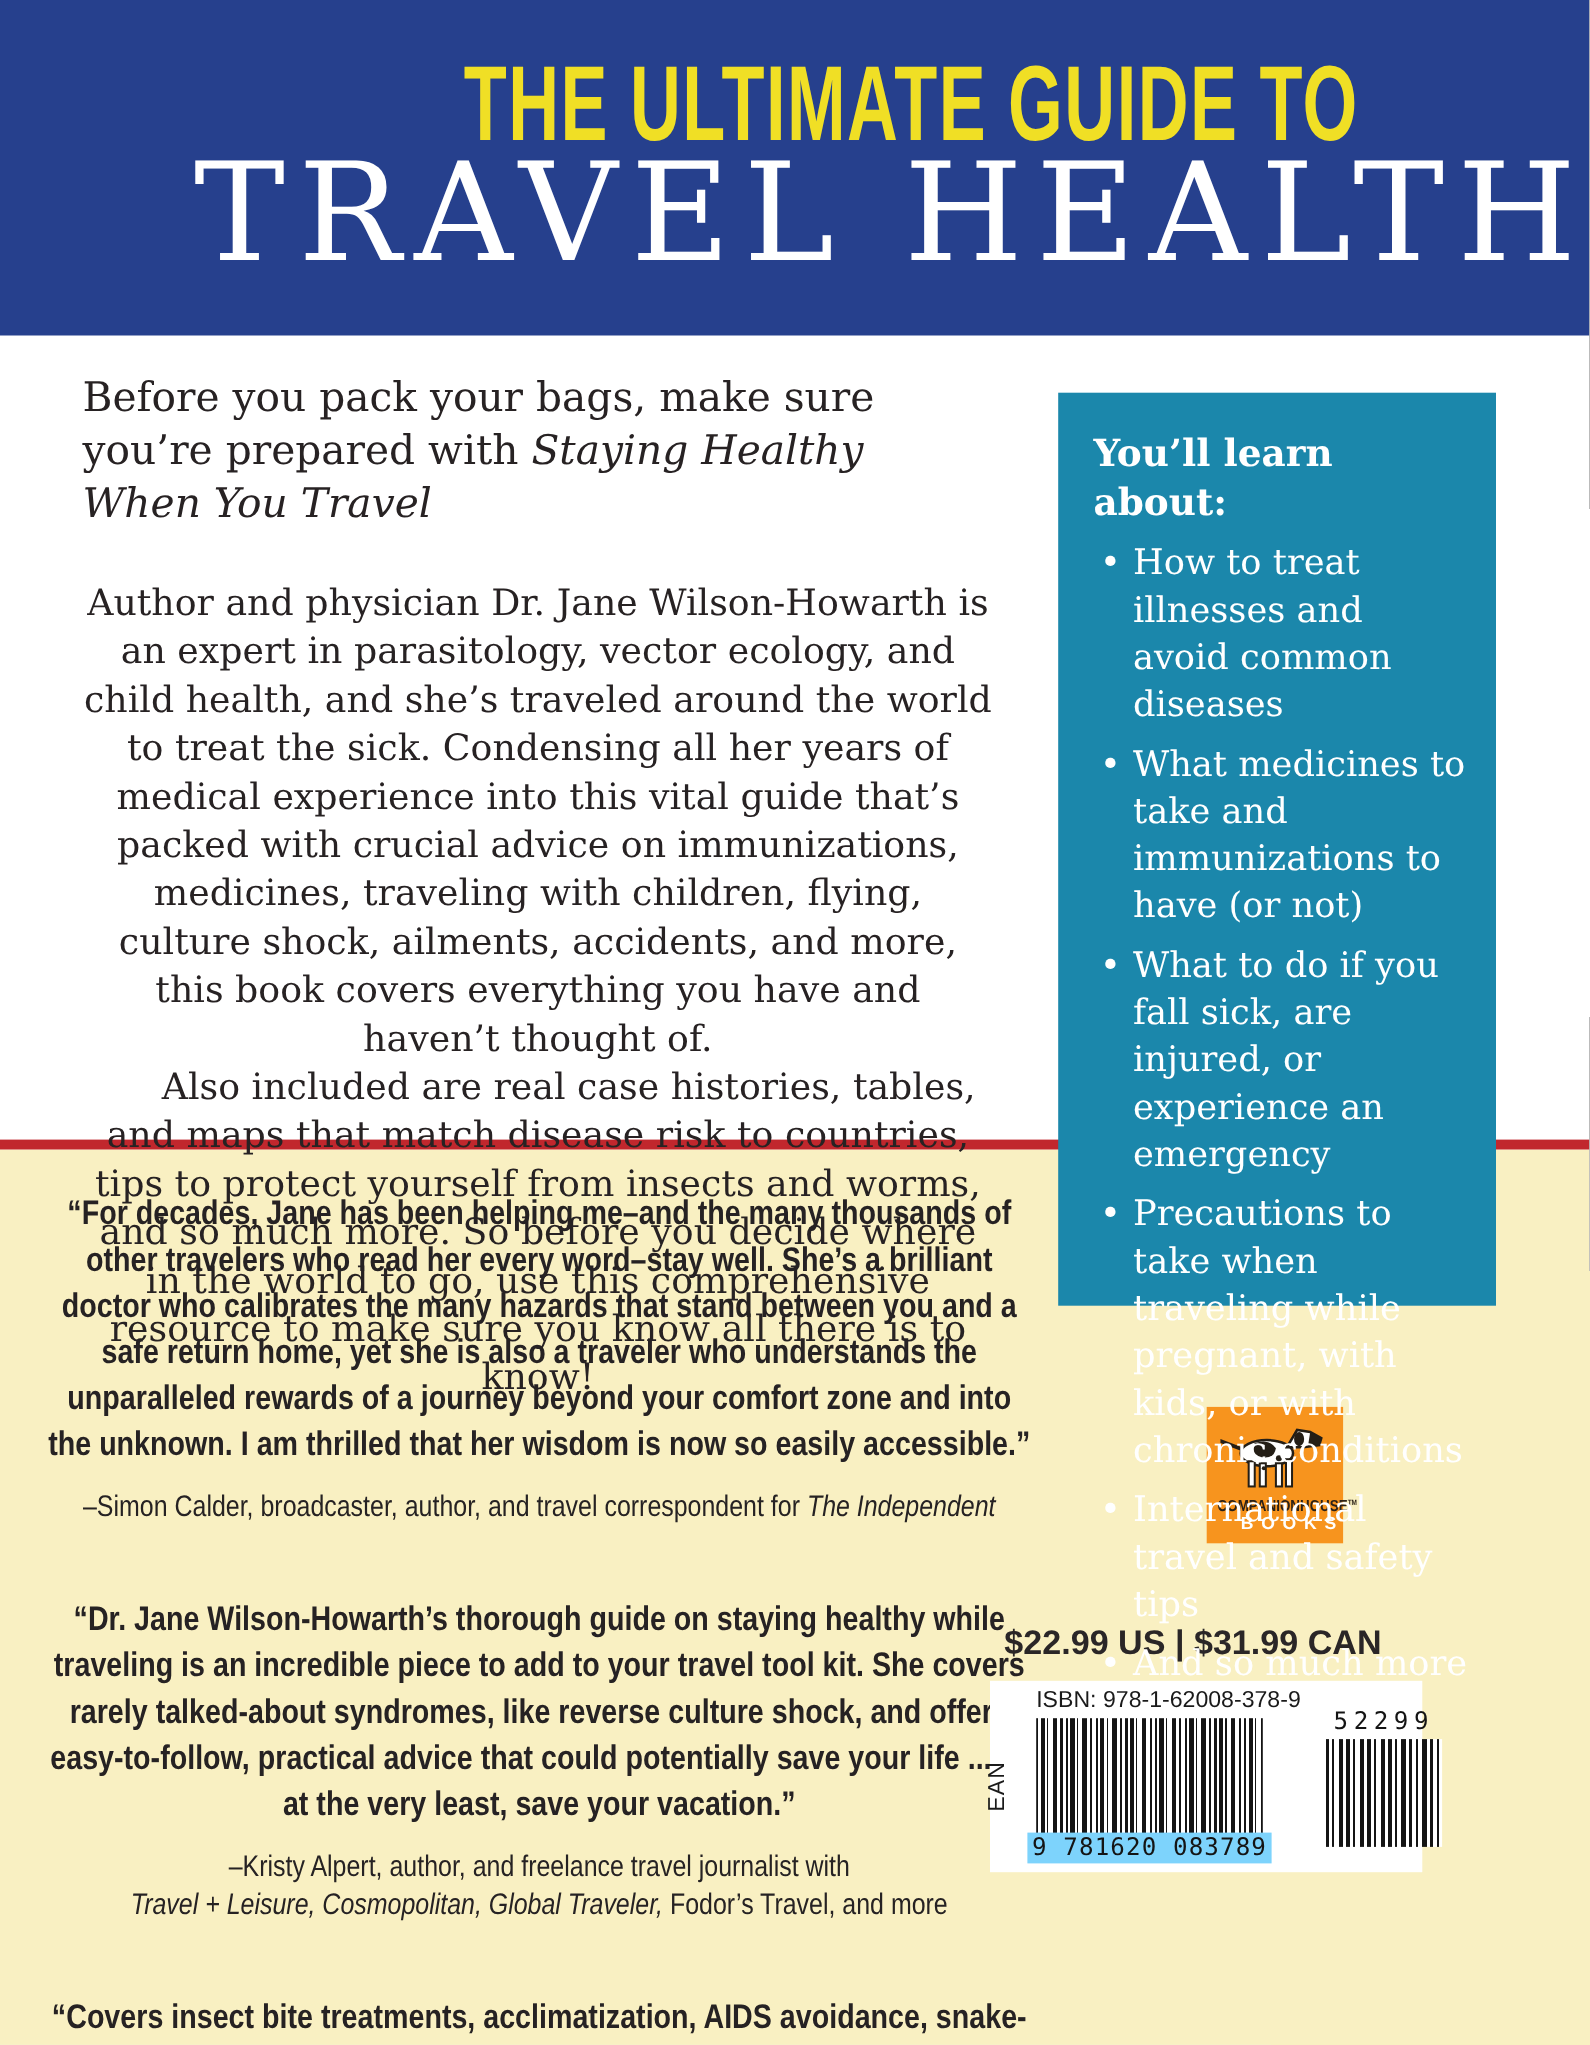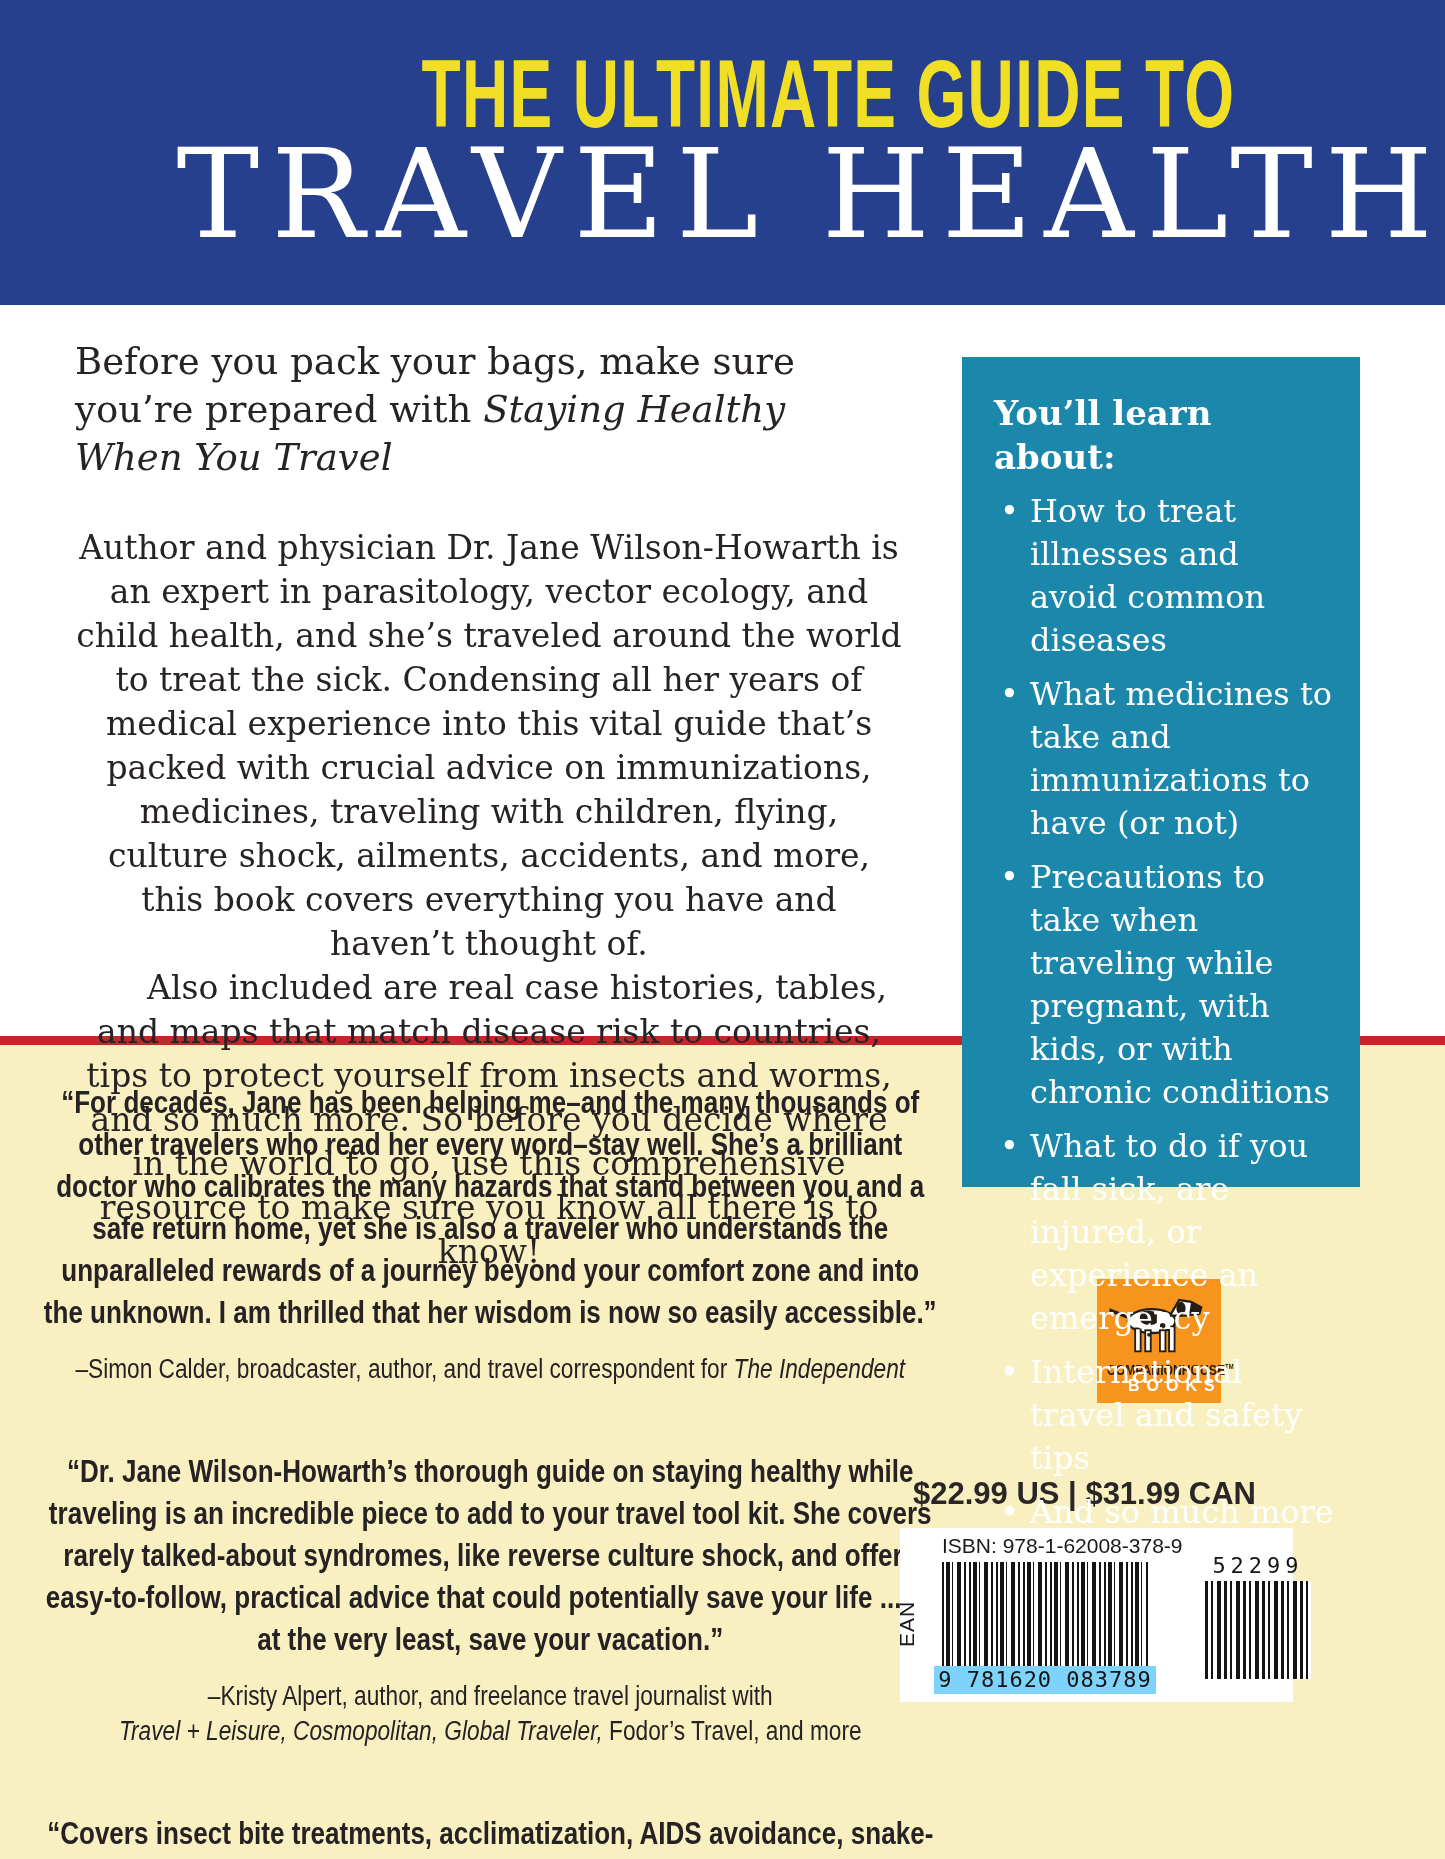--- a/index.html
+++ b/index.html
@@ -123,22 +123,22 @@
     <h2 class="lead"><span>Before you pack your bags, make sure you’re prepared with </span><em>Staying Healthy When You Travel</em></h2>
     <p class="body-par">Author and physician Dr. Jane Wilson-Howarth is an expert in parasitology, vector ecology, and child health, and she’s traveled around the world to treat the sick. Condensing all her years of medical experience into this vital guide that’s packed with crucial advice on immunizations, medicines, traveling with children, flying, culture shock, ailments, accidents, and more, this book covers everything you have and haven’t thought of.</p>
     <p class="body-par indent">Also included are real case histories, tables, and maps that match disease risk to countries, tips to protect yourself from insects and worms, and so much more. So before you decide where in the world to go, use this comprehensive resource to make sure you know all there is to know!</p>
   </section>
 
   <aside class="learn">
     <h3>You’ll learn about:</h3>
     <ul id="learn-list">
         <li>How to treat illnesses and avoid common diseases</li>
         <li>What medicines to take and immunizations to have (or not)</li>
+        <li>What to do if you fall sick, are injured, or experience an emergency</li>
         <li>Precautions to take when traveling while pregnant, with kids, or with chronic conditions</li>
-        <li>What to do if you fall sick, are injured, or experience an emergency</li>
         <li>International travel and safety tips</li>
         <li>And so much more</li>
       </ul>
   </aside>
 
   <div class="quotes" id="quotes">
       <blockquote class="q-block" style="margin: 0px 0px 64px;">
         <p class="q-text">“For decades, Jane has been helping me–and the many thousands of other travelers who read her every word–stay well. She’s a brilliant doctor who calibrates the many hazards that stand between you and a safe return home, yet she is also a traveler who understands the unparalleled rewards of a journey beyond your comfort zone and into the unknown. I am thrilled that her wisdom is now so easily accessible.”</p>
         <p class="q-attr"><span>–Simon Calder, broadcaster, author, and travel correspondent for </span><em>The Independent</em></p>
       </blockquote>

